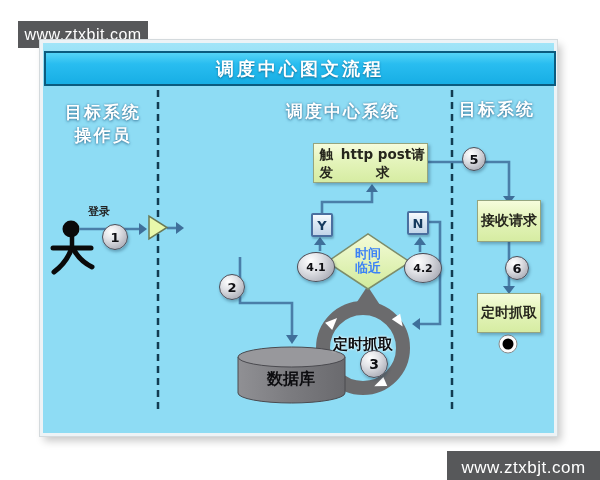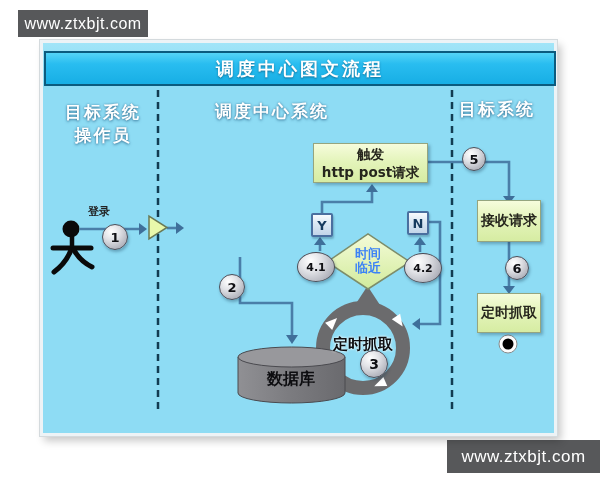--- a/index.html
+++ b/index.html
@@ -4,21 +4,21 @@
 <style>
   html,body{margin:0;padding:0;}
   .page{
     position:relative;width:600px;height:480px;background:#ffffff;overflow:hidden;
     font-family:"DejaVu Sans",sans-serif;
   }
   .wm{
     position:absolute;background:#57585a;color:#fff;
     display:flex;align-items:center;justify-content:center;
     font-family:"Liberation Sans","DejaVu Sans",sans-serif;
-    font-size:16px;letter-spacing:.5px;
+    font-size:16px;letter-spacing:.5px;margin-top:11px;
   }
   .wm-top{left:18px;top:10px;width:130px;height:27px;}
   .wm-bottom{left:447px;top:440px;width:153px;height:33px;font-size:17px;}
   .frame{
     position:absolute;left:40px;top:40px;width:517px;height:396px;
     background:linear-gradient(180deg,#a2e5f8 0%,#8edcf4 7%,#8edcf4 100%);
     border:3px solid #edf3f6;
     box-shadow:0 0 0 1px #d4dadd,4px 5px 8px rgba(0,0,0,.22);
     box-sizing:border-box;z-index:1;
   }
@@ -31,28 +31,28 @@
   .titlebar span{
     color:#fff;font-size:18px;font-weight:bold;letter-spacing:3px;
     text-shadow:0 1px 2px rgba(0,40,70,.5);
   }
   .lane-h{
     position:absolute;z-index:2;color:#fff;font-weight:bold;font-size:17px;
     text-align:center;letter-spacing:2px;line-height:23px;
     text-shadow:0 1px 3px rgba(15,70,110,.6),0 0 2px rgba(15,70,110,.4);
   }
   .lane-h.left{left:46px;top:101px;width:114px;}
-  .lane-h.center{left:162px;top:100px;width:220px;}
+  .lane-h.center{left:180px;top:100px;width:220px;text-align:right;}
   .lane-h.right{left:437px;top:98px;width:120px;}
   svg.layer{position:absolute;left:0;top:0;z-index:3;}
   .gbox{
     position:absolute;z-index:4;box-sizing:border-box;
     background:linear-gradient(180deg,#f6fcdc 0%,#e4f4bb 45%,#d6eca2 100%);
     border:1px solid #95a57f;box-shadow:2px 2px 3px rgba(25,60,85,.35);
-    display:flex;flex-direction:column;align-items:center;justify-content:center;
+    display:flex;align-items:center;justify-content:center;
     color:#26261d;font-weight:bold;text-align:center;
   }
   .gbox .l{display:block;}
   .box-fill{left:185px;top:202px;width:112px;height:54px;font-size:14px;line-height:21px;}
   .box-trigger{left:313px;top:143px;width:115px;height:40px;font-size:13.5px;line-height:18px;}
   .box-receive{left:477px;top:200px;width:64px;height:42px;font-size:14px;text-align:center;}
   .box-process{left:477px;top:293px;width:64px;height:40px;font-size:14px;}
   .ynbox{
     position:absolute;z-index:4;box-sizing:border-box;width:22px;height:24px;
     background:linear-gradient(180deg,#f7fafd 0%,#dde9f4 40%,#c2d5e9 100%);

